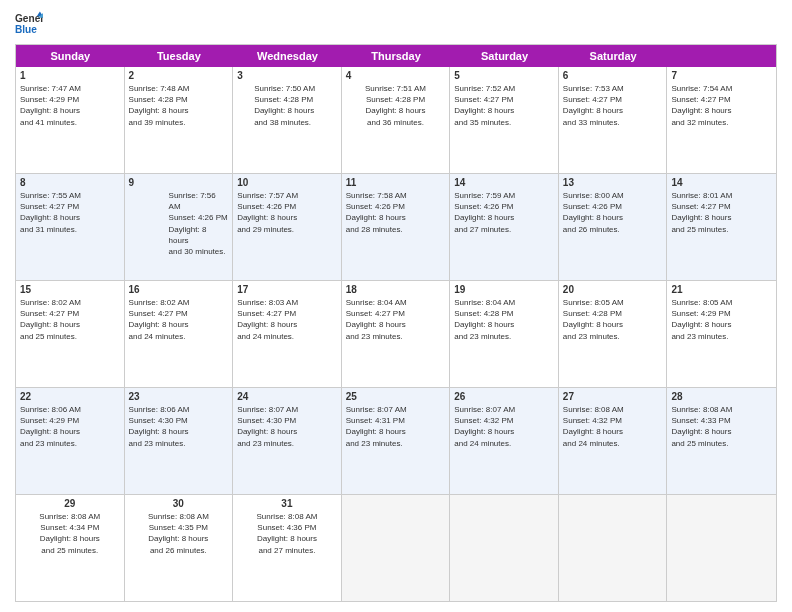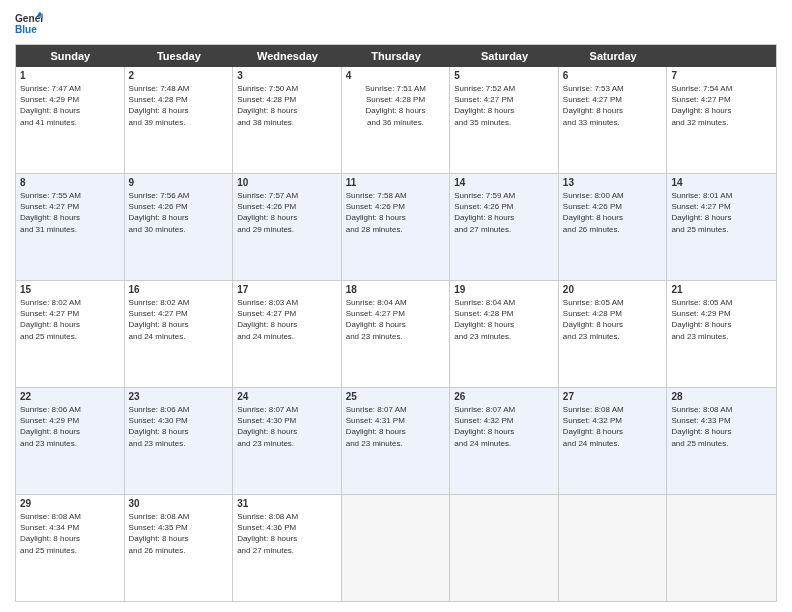--- a/index.html
+++ b/index.html
@@ -46,21 +46,21 @@
     }
     .calendar {
       flex: 1;
       display: flex;
       flex-direction: column;
       border: 1px solid #ccc;
     }
     .cal-header-row {
       display: grid;
       grid-template-columns: repeat(7, 1fr);
-      background: #404040;
+      background: #a21caf;
     }
     .cal-header-cell {
       color: #fff;
       font-size: 11px;
       font-weight: bold;
       text-align: center;
       padding: 5px 2px;
     }
     .cal-body {
       flex: 1;
@@ -68,20 +68,21 @@
       flex-direction: column;
     }
     .cal-row {
       display: grid;
       grid-template-columns: repeat(7, 1fr);
       flex: 1;
       border-bottom: 1px solid #ccc;
     }
     .cal-row:last-child {
       border-bottom: none;
+      text-align: center;
     }
     .cal-cell {
       border-right: 1px solid #ccc;
       padding: 3px 4px;
       font-size: 8.5px;
       color: #333;
       vertical-align: top;
       background: #fff;
       min-height: 0;
     }
@@ -144,21 +145,21 @@
           </div>
           <div class="cal-cell">
             <div class="day-num">2</div>
             <div class="cell-info" style="white-space: pre-line;">Sunrise: 7:48 AM
 Sunset: 4:28 PM
 Daylight: 8 hours
 and 39 minutes.</div>
           </div>
           <div class="cal-cell">
             <div class="day-num">3</div>
-            <div class="cell-info" style="white-space: pre-line;">Sunrise: 7:50 AM
+            <div class="cell-info" style="white-space: pre-line; margin-left: 17px;">Sunrise: 7:50 AM
 Sunset: 4:28 PM
 Daylight: 8 hours
 and 38 minutes.</div>
           </div>
           <div class="cal-cell">
             <div class="day-num">4</div>
             <div class="cell-info" style="white-space: pre-line; text-align: center;">Sunrise: 7:51 AM
 Sunset: 4:28 PM
 Daylight: 8 hours
 and 36 minutes.</div>
@@ -188,21 +189,21 @@
         <div class="cal-row">
           <div class="cal-cell alt-row">
             <div class="day-num">8</div>
             <div class="cell-info" style="white-space: pre-line;">Sunrise: 7:55 AM
 Sunset: 4:27 PM
 Daylight: 8 hours
 and 31 minutes.</div>
           </div>
           <div class="cal-cell alt-row">
             <div class="day-num">9</div>
-            <div class="cell-info" style="white-space: pre-line;">Sunrise: 7:56 AM
+            <div class="cell-info" style="white-space: pre-line; margin-left: 40px;">Sunrise: 7:56 AM
 Sunset: 4:26 PM
 Daylight: 8 hours
 and 30 minutes.</div>
           </div>
           <div class="cal-cell alt-row">
             <div class="day-num">10</div>
             <div class="cell-info" style="white-space: pre-line;">Sunrise: 7:57 AM
 Sunset: 4:26 PM
 Daylight: 8 hours
 and 29 minutes.</div>

